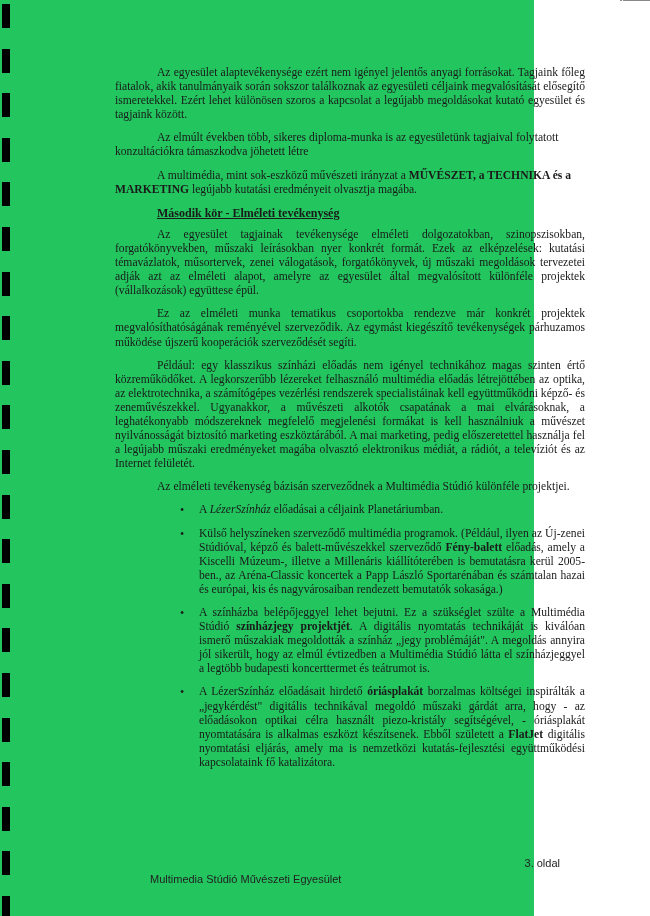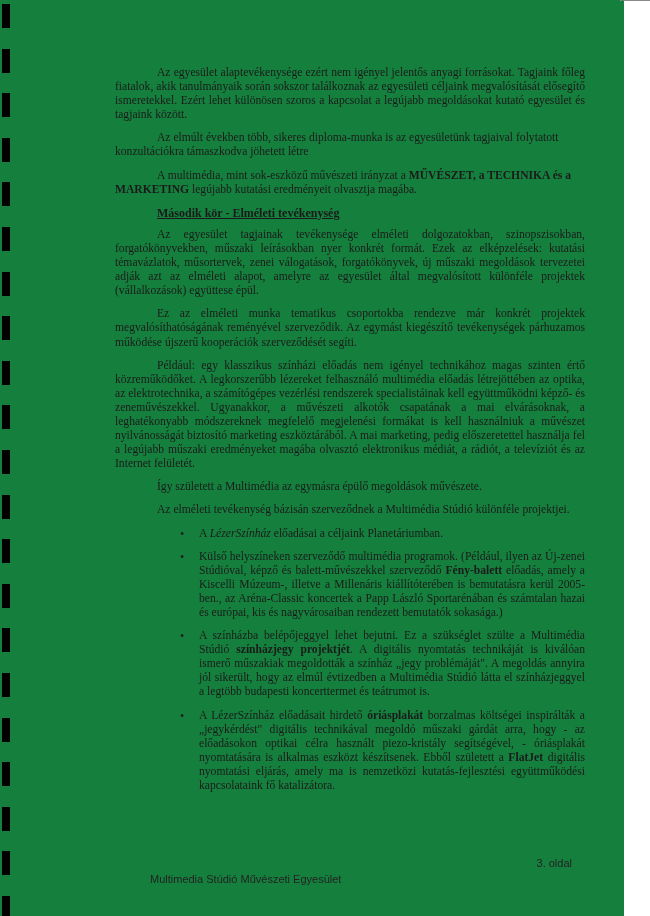--- a/index.html
+++ b/index.html
@@ -1,32 +1,32 @@
 <!DOCTYPE html>
 <html><head>
 <meta charset="utf-8">
 <style>
   html, body { margin: 0; padding: 0; background: #ffffff; }
   body { width: 650px; height: 916px; position: relative; overflow: hidden;
          font-family: "Liberation Serif", "DejaVu Serif", serif; color: #1a1a1a; }
-  .page { position: absolute; left: 0; top: 0; width: 624px; height: 916px; background: #15803d; }
+  .page { position: absolute; left: 0; top: 0; width: 534px; height: 916px; background: #22c55e; }
   .scan-mark { position: absolute; left: 2px; width: 8px; height: 24px; background: #000; }
   .top-rule { position: absolute; top: 0; left: 623px; width: 27px; height: 1px; background: #888; }
   .top-rule-dot { position: absolute; top: 0; left: 620px; width: 2px; height: 1px; background: #888; }
   .content { position: absolute; left: 115px; top: 66px; width: 470px; font-size: 11.6px; line-height: 14.1px; }
   p { margin: 0 0 9px 0; text-align: justify; }
   p.ind { text-indent: 42px; }
   p.left { text-align: left; }
   .heading { margin: 0 0 8px 42px; font-weight: bold; text-decoration: underline; font-size: 12px; }
   ul { list-style: none; margin: 0; padding: 0 0 0 84px; }
   li { position: relative; margin: 0 0 9px 0; text-align: justify; }
   li::before { content: "\2022"; position: absolute; left: -19px; top: 0; font-size: 12px; }
   .footer { position: absolute; top: 857px; left: 150px; width: 422px; font-family: "Liberation Sans", "DejaVu Sans", sans-serif; font-size: 11px; color: #222; }
   .footer-left { position: absolute; left: 0; top: 16px; }
-  .footer-right { position: absolute; right: 0; top: 0; }
+  .footer-right { position: absolute; right: 12px; top: 0; }
 </style>
 </head>
 <body>
 
 <div class="page">
   <div id="scan-marks">
       <div class="scan-mark" style="top: 4px;"></div>
       <div class="scan-mark" style="top: 49px;"></div>
       <div class="scan-mark" style="top: 93px;"></div>
       <div class="scan-mark" style="top: 138px;"></div>
@@ -53,21 +53,20 @@
 
   <div class="content">
     <p class="ind">Az egyesület alaptevékenysége ezért nem igényel jelentős anyagi forrásokat. Tagjaink főleg fiatalok, akik tanulmányaik során sokszor találkoznak az egyesületi céljaink megvalósítását elősegítő ismeretekkel. Ezért lehet különösen szoros a kapcsolat a legújabb megoldásokat kutató egyesület és tagjaink között.</p>
     <p class="ind left">Az elmúlt években több, sikeres diploma-munka is az egyesületünk tagjaival folytatott konzultációkra támaszkodva jöhetett létre</p>
     <p class="ind left"><span>A multimédia, mint sok-eszközű művészeti irányzat a </span><b>MŰVÉSZET, a TECHNIKA és a MARKETING</b><span> legújabb kutatási eredményeit olvasztja magába.</span></p>
 
     <div class="heading">Második kör - Elméleti tevékenység</div>
     <p class="ind">Az egyesület tagjainak tevékenysége elméleti dolgozatokban, szinopszisokban, forgatókönyvekben, műszaki leírásokban nyer konkrét formát. Ezek az elképzelések: kutatási témavázlatok, műsortervek, zenei válogatások, forgatókönyvek, új műszaki megoldások tervezetei adják azt az elméleti alapot, amelyre az egyesület által megvalósított különféle projektek (vállalkozások) együttese épül.</p>
     <p class="ind">Ez az elméleti munka tematikus csoportokba rendezve már konkrét projektek megvalósíthatóságának reményével szerveződik. Az egymást kiegészítő tevékenységek párhuzamos működése újszerű kooperációk szerveződését segíti.</p>
     <p class="ind">Például: egy klasszikus színházi előadás nem igényel technikához magas szinten értő közreműködőket. A legkorszerűbb lézereket felhasználó multimédia előadás létrejöttében az optika, az elektrotechnika, a számítógépes vezérlési rendszerek specialistáinak kell együttműködni képző- és zeneművészekkel. Ugyanakkor, a művészeti alkotók csapatának a mai elvárásoknak, a leghatékonyabb módszereknek megfelelő megjelenési formákat is kell használniuk a művészet nyilvánosságát biztosító marketing eszköztárából. A mai marketing, pedig előszeretettel használja fel a legújabb műszaki eredményeket magába olvasztó elektronikus médiát, a rádiót, a televíziót és az Internet felületét.</p>
-    <p class="ind left">Így született a Multimédia az egymásra épülő megoldások művészete.</p>
 
     <p class="ind left">Az elméleti tevékenység bázisán szerveződnek a Multimédia Stúdió különféle projektjei.</p>
 
     <ul>
       <li><span>A </span><i>LézerSzínház</i><span> előadásai a céljaink Planetáriumban.</span></li>
       <li><span>Külső helyszíneken szerveződő multimédia programok. (Például, ilyen az Új-zenei Stúdióval, képző és balett-művészekkel szerveződő </span><b>Fény-balett</b><span> előadás, amely a Kiscelli Múzeum-, illetve a Millenáris kiállítóterében is bemutatásra kerül 2005-ben., az Aréna-Classic koncertek a Papp László Sportarénában és számtalan hazai és európai, kis és nagyvárosaiban rendezett bemutatók sokasága.)</span></li>
       <li><span>A színházba belépőjeggyel lehet bejutni. Ez a szükséglet szülte a Multimédia Stúdió </span><b>színházjegy projektjét</b><span>. A digitális nyomtatás technikáját is kiválóan ismerő műszakiak megoldották a színház „jegy problémáját". A megoldás annyira jól sikerült, hogy az elmúl évtizedben a Multimédia Stúdió látta el színházjeggyel a legtöbb budapesti koncerttermet és teátrumot is.</span></li>
       <li><span>A LézerSzínház előadásait hirdető </span><b>óriásplakát</b><span> borzalmas költségei inspirálták a „jegykérdést" digitális technikával megoldó műszaki gárdát arra, hogy - az előadásokon optikai célra használt piezo-kristály segítségével, - óriásplakát nyomtatására is alkalmas eszközt készítsenek. Ebből született a </span><b>FlatJet</b><span> digitális nyomtatási eljárás, amely ma is nemzetközi kutatás-fejlesztési együttműködési kapcsolataink fő katalizátora.</span></li>
     </ul>
   </div>

